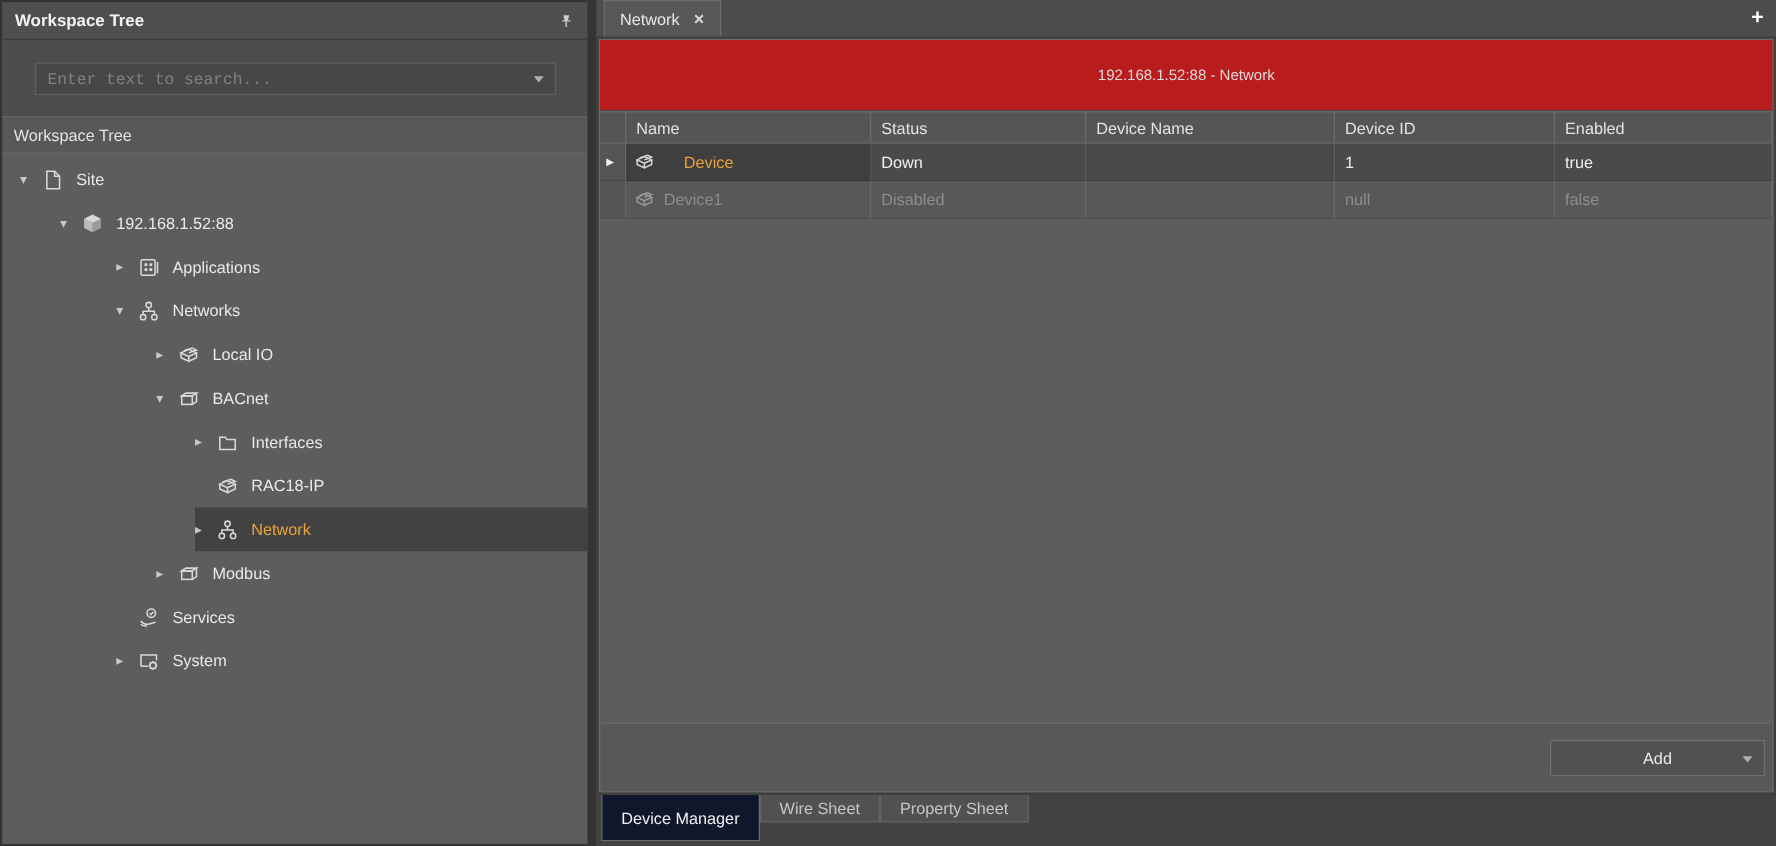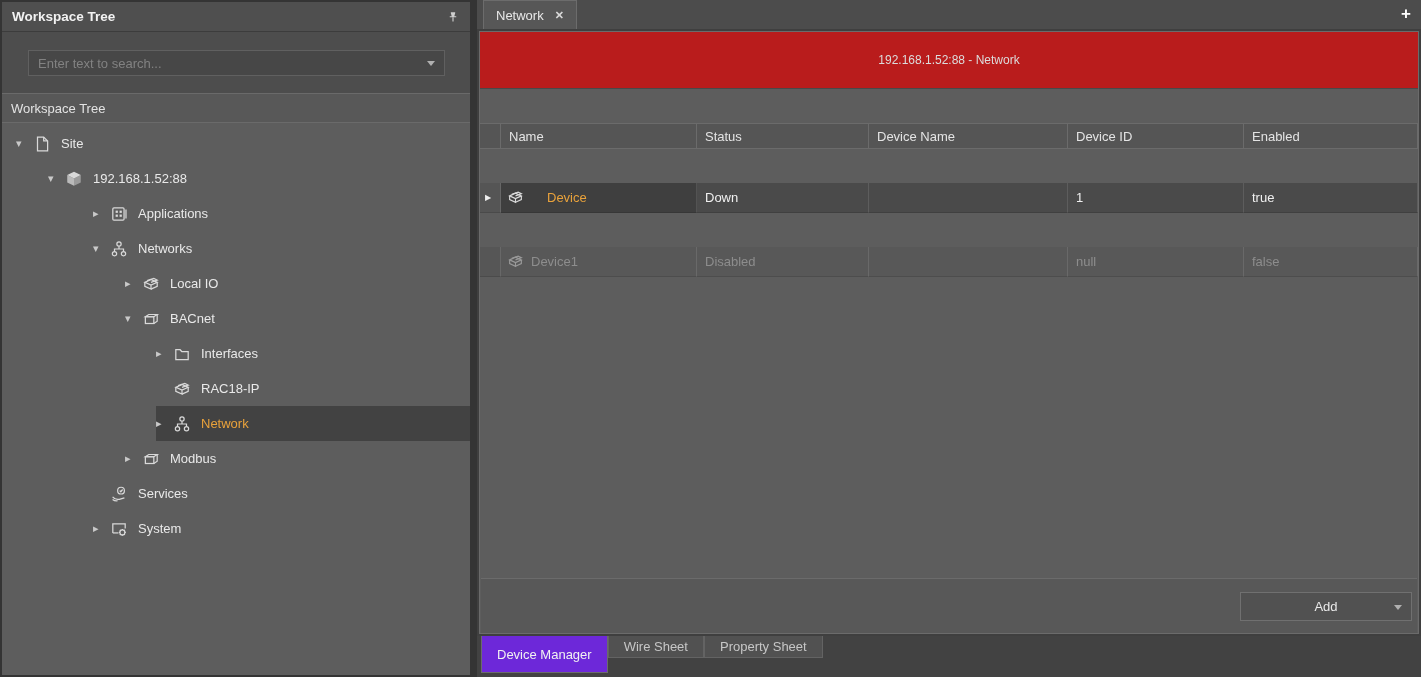--- a/index.html
+++ b/index.html
@@ -29,21 +29,21 @@
   .lp-search-section {
     height:62px; background:#4d4d4d; border-bottom:1px solid #6a6a6a;
     padding:18px 25px 0 26px;
   }
   .search-box {
     width:100%; height:26px; background:#474747; border:1px solid #606060;
     display:flex; align-items:center; padding:0 9px; position:relative;
   }
   .search-box input {
     flex:1; background:transparent; border:none; outline:none;
-    color:#22c55e; font-size:13px; font-family:Liberation Sans, sans-serif;
+    color:#22c55e; font-size:13px; font-family:Liberation Mono, monospace;
   }
   .search-box input::placeholder { color:#828282; }
   .chevron-down {
     width:0; height:0; border-left:4px solid transparent; border-right:4px solid transparent;
     border-top:5px solid #b0b0b0;
   }
   .lp-subheader {
     height:29px; background:#585858; border-bottom:1px solid #6a6a6a;
     display:flex; align-items:center; padding:0 9px; color:#e3e3e3;
   }
@@ -77,21 +77,21 @@
   .panel {
     flex:1; background:#5d5d5d; border:2px solid #3f3f3f;
     box-shadow:inset 0 0 0 1px #6b6b6b;
     display:flex; flex-direction:column; min-height:0;
   }
   .view-title {
     height:57px; background:#b91c1c; display:flex; align-items:center; justify-content:center;
     font-size:12px; color:#dcdcdc; border-bottom:1px solid #494949; flex:none; margin:1px 1px 0 1px;
   }
   .grid { flex:1; display:flex; flex-direction:column; min-height:0; margin:0 1px; }
-  .grid-header, .grid-row { display:grid; grid-template-columns:21px 196px 172px 199px 176px 1fr; flex:none;margin-top:34px; }
+  .grid-header, .grid-row { display:grid; grid-template-columns:21px 196px 172px 199px 176px 1fr; flex:none; }
   .grid-header { height:26px; background:#555555; border-top:1px solid #6b6b6b; border-bottom:1px solid #6b6b6b; }
   .gh-cell {
     display:flex; align-items:center; padding-left:8px; color:#e4e4e4;
     border-right:1px solid #6b6b6b; cursor:pointer; overflow:hidden; white-space:nowrap;
   }
   .gh-cell.indicator { padding-left:0; }
   .grid-row { height:30px; }
   .g-cell {
     display:flex; align-items:center; padding-left:8px; overflow:hidden; white-space:nowrap;
     border-right:1px solid rgba(255,255,255,0.10); border-bottom:1px solid rgba(0,0,0,0.12);
@@ -115,21 +115,21 @@
     width:172px; height:29px; background:#515151; border:1px solid #707070;
     display:flex; align-items:center; cursor:pointer; position:relative;
   }
   .add-btn .add-label { flex:1; text-align:center; color:#e9e9e9; }
   .add-btn .chevron-down { position:absolute; right:9px; top:12px; }
   .bottom-tabs { height:41px; flex:none; background:#424242; display:flex; align-items:flex-start; padding-left:4px; }
   .b-tab {
     height:22px; padding:0 15px; display:flex; align-items:center; cursor:pointer;
     border:1px solid #636363; border-top:none; background:#515151; color:#c6c6c6; margin-top:0;
   }
-  .b-tab.active { background:#6d28d9; color:#f1f1f1; border-color:#6b6b6b; height:37px; }
+  .b-tab.active { background:#0f172a; color:#f1f1f1; border-color:#6b6b6b; height:37px; }
 </style>
 </head>
 <body>
 
 <div class="left-panel">
   <div class="lp-header">
     <span class="lp-title">Workspace Tree</span>
     <span class="pin">
       <svg viewBox="0 0 16 16" fill="none" stroke="currentColor" stroke-width="1.3">
         <path d="M5.5 2.5 h5 v1 l-1 3.5 h2.2 v1.2 H4.3 v-1.2 h2.2 l-1-3.5 z" fill="currentColor" stroke="none"></path>

